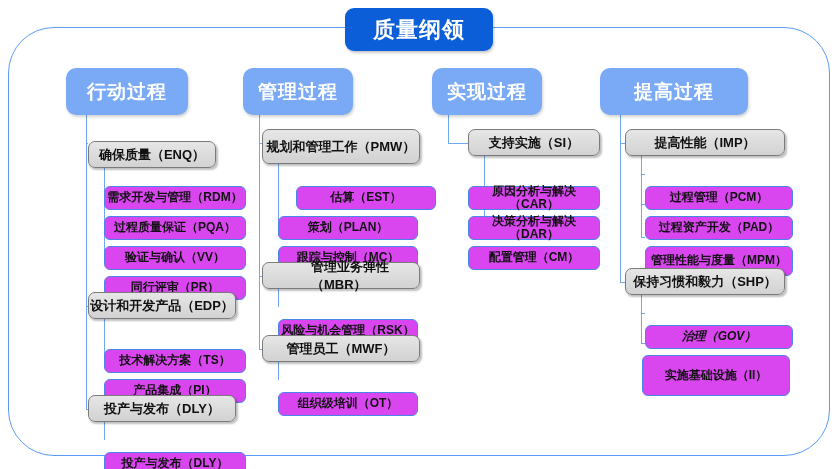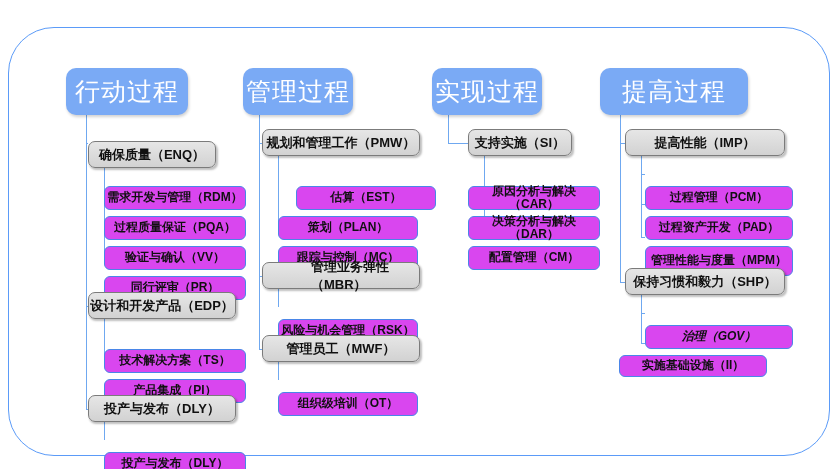--- a/index.html
+++ b/index.html
@@ -25,21 +25,21 @@
     color:#ffffff;font-size:22px;font-weight:bold;letter-spacing:1px;
     box-shadow:1px 2px 3px rgba(0,0,0,0.22);
     z-index:5;
   }
 
   
   .col-head{
     position:absolute;height:47px;
     background:#7aaaf5;border-radius:10px;
     display:flex;align-items:center;justify-content:center;
-    color:#ffffff;font-size:25px;font-weight:normal;letter-spacing:1px;
+    color:#ffffff;font-size:19px;font-weight:bold;letter-spacing:1px;
     box-shadow:1px 2px 3px rgba(0,0,0,0.18);
     z-index:4;
   }
 
   
   .grp{
     position:absolute;height:27px;
     background:linear-gradient(#e6e6e6,#d2d2d2);
     border:1.2px solid #7b7b7b;border-radius:7px;
     display:flex;align-items:center;justify-content:center;
@@ -63,20 +63,21 @@
   .ln.v{width:1.4px;}
   .ln.h{height:1.4px;}
 </style>
 </head>
 <body>
 
 <div id="canvas">
 
   <div class="frame"></div>
 
+  <div class="title-box">质量纲领</div>
 
   <div id="nodes">
       <div class="col-head" style="left: 66px; top: 68px; width: 122px; height: 47px;">行动过程</div>
       <div class="grp" style="left: 88px; top: 141px; width: 128px; height: 27px;">确保质量（ENQ）</div>
       <div class="ln h" style="left: 86px; top: 142.5px; width: 2px;"></div>
       <div class="leaf" style="left: 104px; top: 162px; width: 142px; height: 24px;">需求开发与管理（RDM）</div>
       <div class="ln h" style="left: 104px; top: 174px; width: 0px;"></div>
       <div class="leaf" style="left: 104px; top: 192px; width: 142px; height: 24px;">过程质量保证（PQA）</div>
       <div class="ln h" style="left: 104px; top: 204px; width: 0px;"></div>
       <div class="leaf" style="left: 104px; top: 222px; width: 142px; height: 24px;">验证与确认（VV）</div>
@@ -91,42 +92,42 @@
       <div class="leaf" style="left: 104px; top: 355px; width: 142px; height: 24px;">产品集成（PI）</div>
       <div class="ln h" style="left: 104px; top: 367px; width: 0px;"></div>
       <div class="ln v" style="left: 104px; top: 319px; height: 48px;"></div>
       <div class="grp" style="left: 88px; top: 395px; width: 148px; height: 27px;">投产与发布（DLY）</div>
       <div class="ln h" style="left: 86px; top: 408.5px; width: 2px;"></div>
       <div class="leaf" style="left: 104px; top: 428px; width: 142px; height: 24px;">投产与发布（DLY）</div>
       <div class="ln h" style="left: 104px; top: 440px; width: 0px;"></div>
       <div class="ln v" style="left: 104px; top: 422px; height: 18px;"></div>
       <div class="ln v" style="left: 86px; top: 115px; height: 293.5px;"></div>
       <div class="col-head" style="left: 243px; top: 68px; width: 110px; height: 47px;">管理过程</div>
-      <div class="grp" style="left: 262px; top: 129px; width: 158px; height: 27px;">规划和管理工作（PMW）</div>
+      <div class="grp" style="left: 262px; top: 129px; width: 158px; height: 35px;">规划和管理工作（PMW）</div>
       <div class="ln h" style="left: 259px; top: 142.5px; width: 3px;"></div>
       <div class="leaf" style="left: 296px; top: 162px; width: 140px; height: 24px;">估算（EST）</div>
       <div class="ln h" style="left: 278px; top: 174px; width: 0px;"></div>
       <div class="leaf" style="left: 278px; top: 192px; width: 140px; height: 24px;">策划（PLAN）</div>
       <div class="ln h" style="left: 278px; top: 204px; width: 0px;"></div>
       <div class="leaf" style="left: 278px; top: 222px; width: 140px; height: 24px;">跟踪与控制（MC）</div>
       <div class="ln h" style="left: 278px; top: 234px; width: 0px;"></div>
       <div class="ln v" style="left: 278px; top: 156px; height: 78px;"></div>
       <div class="grp" style="left: 262px; top: 262px; width: 158px; height: 27px; padding-left: 48px;">管理业务弹性（MBR）</div>
       <div class="ln h" style="left: 259px; top: 275.5px; width: 3px;"></div>
       <div class="leaf" style="left: 278px; top: 295px; width: 140px; height: 24px;">风险与机会管理（RSK）</div>
       <div class="ln h" style="left: 278px; top: 307px; width: 0px;"></div>
       <div class="ln v" style="left: 278px; top: 289px; height: 18px;"></div>
       <div class="grp" style="left: 262px; top: 335px; width: 158px; height: 27px;">管理员工（MWF）</div>
       <div class="ln h" style="left: 259px; top: 348.5px; width: 3px;"></div>
       <div class="leaf" style="left: 278px; top: 368px; width: 140px; height: 24px;">组织级培训（OT）</div>
       <div class="ln h" style="left: 278px; top: 380px; width: 0px;"></div>
       <div class="ln v" style="left: 278px; top: 362px; height: 18px;"></div>
       <div class="ln v" style="left: 259px; top: 115px; height: 233.5px;"></div>
       <div class="col-head" style="left: 432px; top: 68px; width: 110px; height: 47px;">实现过程</div>
-      <div class="grp" style="left: 468px; top: 129px; width: 104px; height: 27px;">支持实施（SI）</div>
+      <div class="grp" style="left: 468px; top: 129px; width: 132px; height: 27px;">支持实施（SI）</div>
       <div class="ln h" style="left: 448px; top: 142.5px; width: 20px;"></div>
       <div class="leaf" style="left: 468px; top: 162px; width: 132px; height: 24px;">原因分析与解决（CAR）</div>
       <div class="ln h" style="left: 484px; top: 174px;"></div>
       <div class="leaf" style="left: 468px; top: 192px; width: 132px; height: 24px;">决策分析与解决（DAR）</div>
       <div class="ln h" style="left: 484px; top: 204px;"></div>
       <div class="leaf" style="left: 468px; top: 222px; width: 132px; height: 24px;">配置管理（CM）</div>
       <div class="ln h" style="left: 484px; top: 234px;"></div>
       <div class="ln v" style="left: 484px; top: 156px; height: 78px;"></div>
       <div class="ln v" style="left: 448px; top: 115px; height: 27.5px;"></div>
       <div class="col-head" style="left: 600px; top: 68px; width: 148px; height: 47px;">提高过程</div>
@@ -139,18 +140,18 @@
       <div class="leaf two-line" style="left: 645px; top: 222px; width: 148px; height: 30px;">
         <span style="display: block;">管理性能与度量</span>
         <span style="display: block;">（MPM）</span>
       </div>
       <div class="ln h" style="left: 641px; top: 237px; width: 4px;"></div>
       <div class="ln v" style="left: 641px; top: 156px; height: 81px;"></div>
       <div class="grp" style="left: 625px; top: 268px; width: 160px; height: 27px;">保持习惯和毅力（SHP）</div>
       <div class="ln h" style="left: 620px; top: 281.5px; width: 5px;"></div>
       <div class="leaf" style="left: 645px; top: 301px; width: 148px; height: 24px; font-style: italic;">治理（GOV）</div>
       <div class="ln h" style="left: 641px; top: 313px; width: 4px;"></div>
-      <div class="leaf" style="left: 619px; top: 331px; width: 148px; height: 22px;">实施基础设施（II）</div>
+      <div class="leaf" style="left: 642px; top: 331px; width: 148px; height: 41px;">实施基础设施（II）</div>
       <div class="ln h" style="left: 641px; top: 343px; width: 4px;"></div>
       <div class="ln v" style="left: 641px; top: 295px; height: 48px;"></div>
       <div class="ln v" style="left: 620px; top: 115px; height: 166.5px;"></div>
     </div>
 </div>
 
 </body></html>

